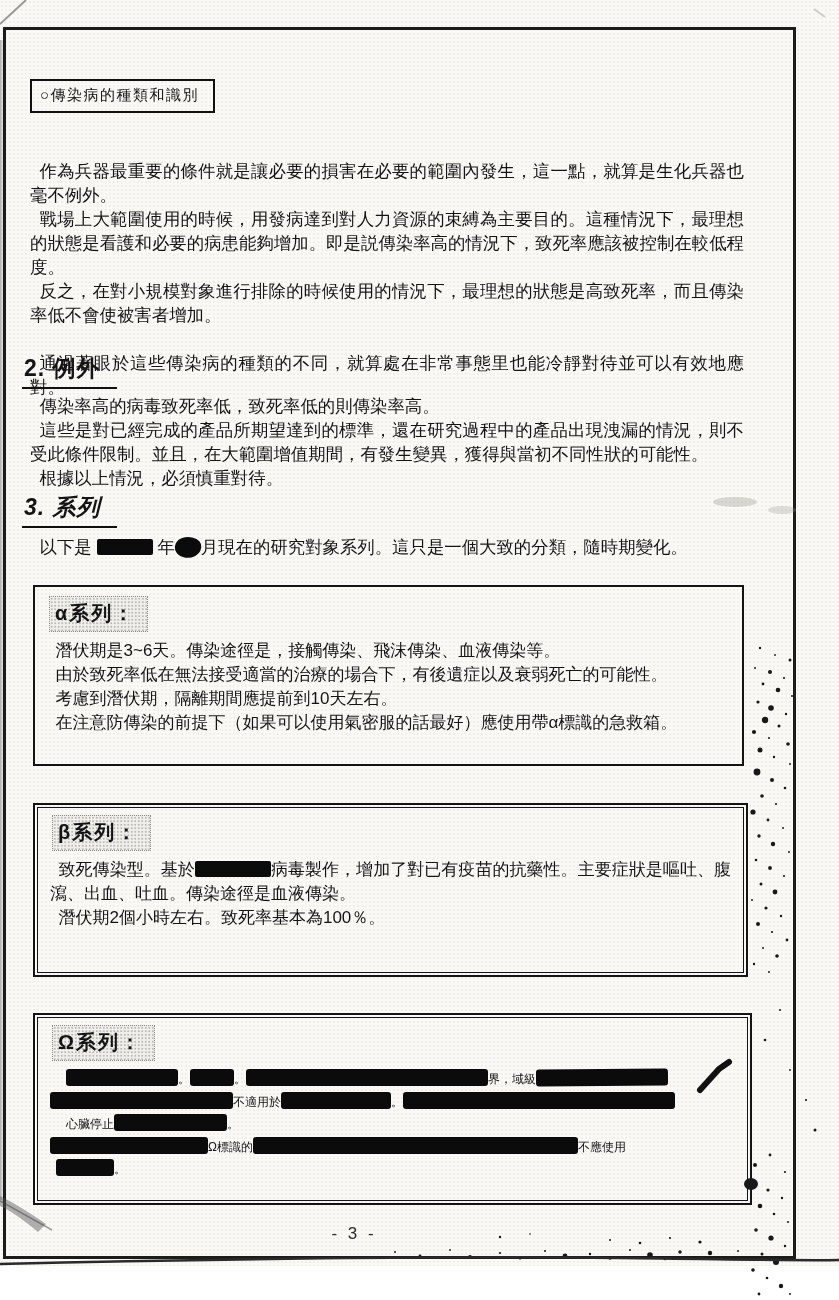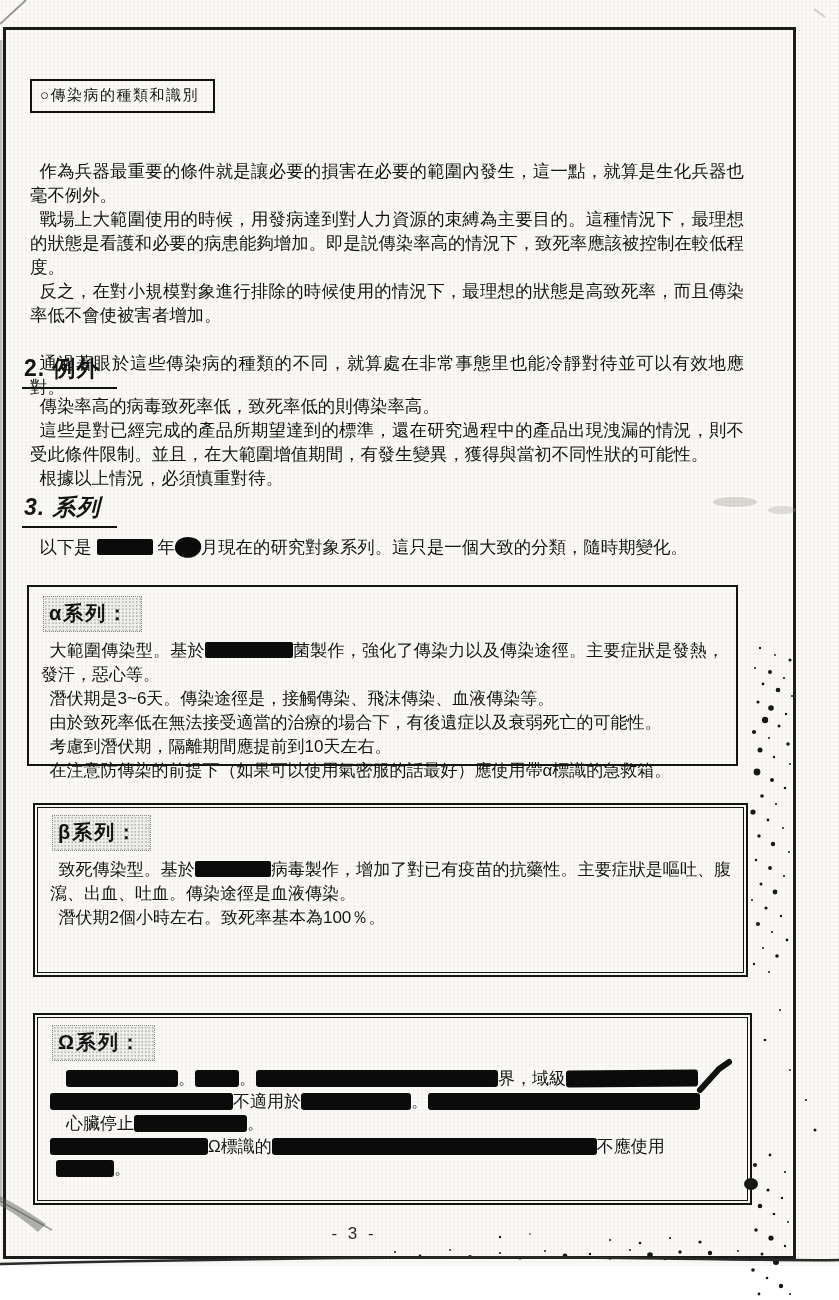--- a/index.html
+++ b/index.html
@@ -58,21 +58,21 @@
   }
   .rd{
     display:inline-block; background:#0b0b0b; height:16px;
     border-radius:2px; vertical-align:-2px;
   }
   .scribble{
     display:inline-block; width:26px; height:21px; background:#0b0b0b;
     border-radius:55% 40% 60% 45%; vertical-align:-5px;
     transform:rotate(10deg);
   }
-  .om-line{ white-space:nowrap; font-size:17px; line-height:22.5px; height:22.5px; }
+  .om-line{ white-space:nowrap; font-size:12px; line-height:22.5px; height:22.5px; }
   .om-line .rd{ height:17px; border-radius:3px; vertical-align:-3px; }
   .pagenum{
     position:absolute; left:280px; top:1194px; width:136px;
     text-align:center; font-size:17px; letter-spacing:3px; color:#2a2a2a;
   }
   .left-shadow{
     position:absolute; left:0; top:40px; width:4px; height:1160px;
     background:linear-gradient(to right, rgba(40,40,40,.35), rgba(0,0,0,0));
   }
   .below-scan{
@@ -110,25 +110,22 @@
     <div class="sec-head" style="top:462px;font-style:italic;">3. 系列</div>
 
     <div class="textblock" style="top:505px;">
       <p>
         <span>以下是</span>
         <span class="rd" style="width:56px;"></span>
         <span>年</span><span class="scribble"></span><span>月現在的研究對象系列。這只是一個大致的分類，隨時期變化。</span>
       </p>
     </div>
 
-    <div class="series-box" style="left:21px; top:555px; width:711px; height:181px;">
+    <div class="series-box" style="left:27px; top:555px; width:711px; height:181px;">
       <div class="series-h">α系列：</div>
-      <p>
-        <span>大範圍傳染型。基於</span><span class="rd" style="width:88px;"></span><span>菌製作，強化了傳染力以及傳染途徑。主要症狀是發熱，發汗，惡心等。</span>
-      </p>
       <p>潛伏期是3~6天。傳染途徑是，接觸傳染、飛沫傳染、血液傳染等。</p>
       <p>由於致死率低在無法接受適當的治療的場合下，有後遺症以及衰弱死亡的可能性。</p>
       <p>考慮到潛伏期，隔離期間應提前到10天左右。</p>
       <p>在注意防傳染的前提下（如果可以使用氣密服的話最好）應使用帶α標識的急救箱。</p>
     </div>
 
     <div class="dbox" style="left:27px; top:773px; width:715px; height:174px;">
       <div class="dbox-inner">
         <div class="series-h">β系列：</div>
         <p>

